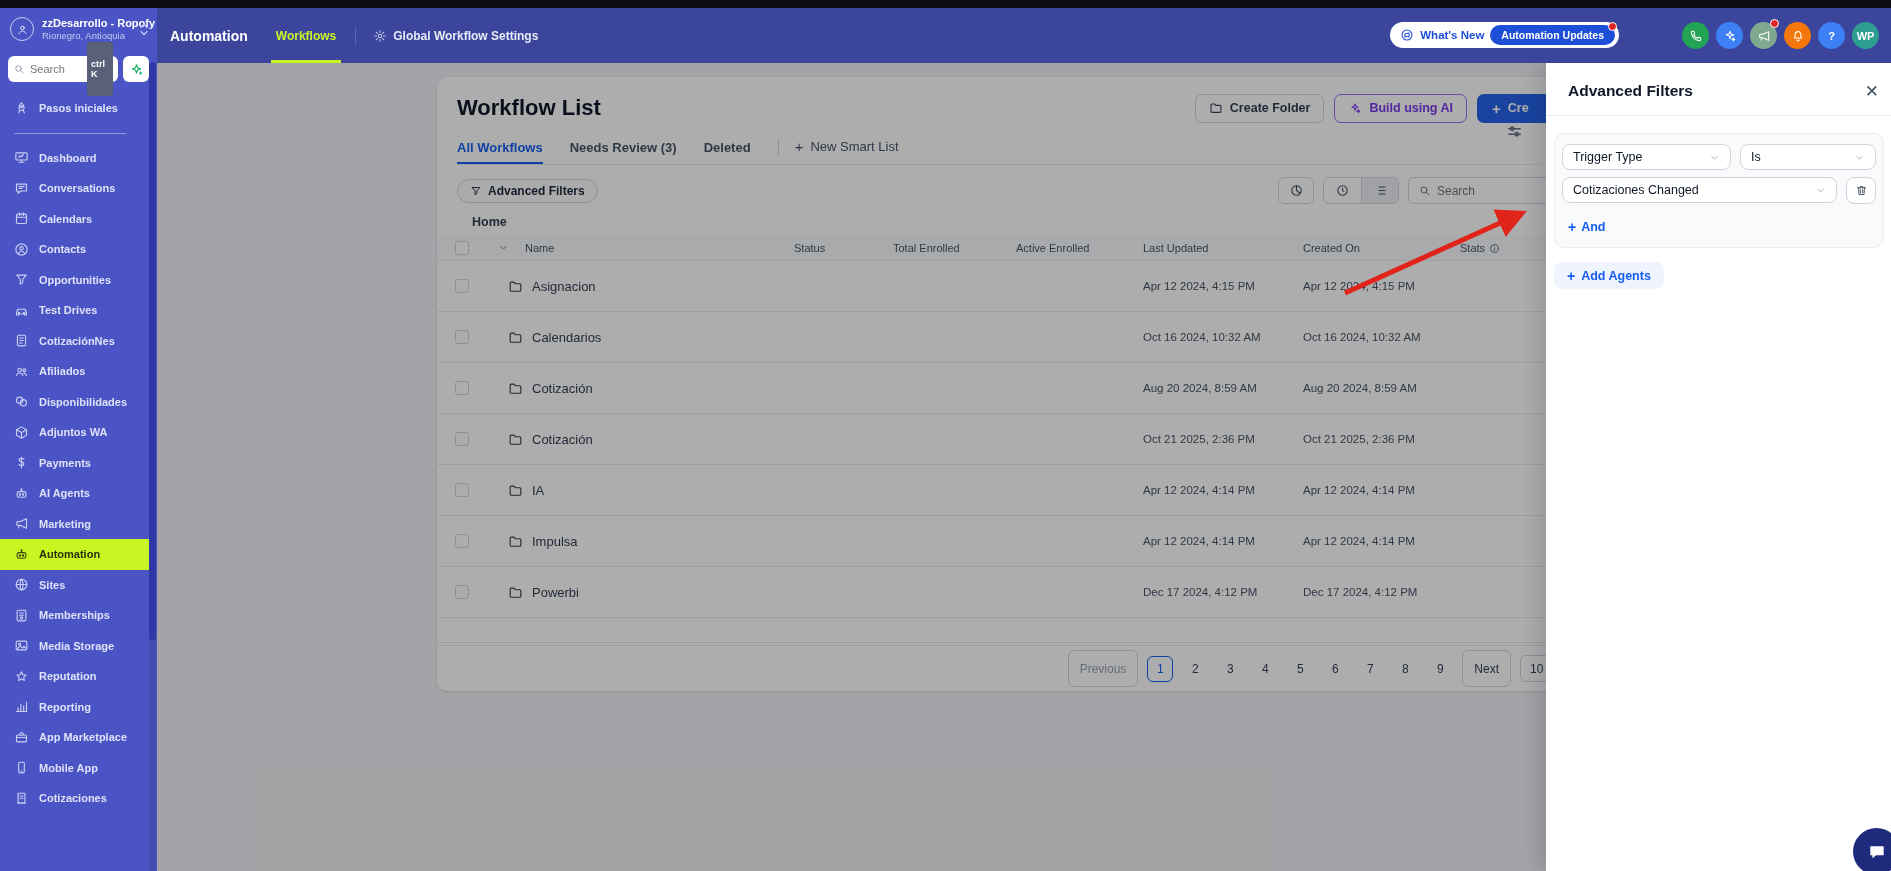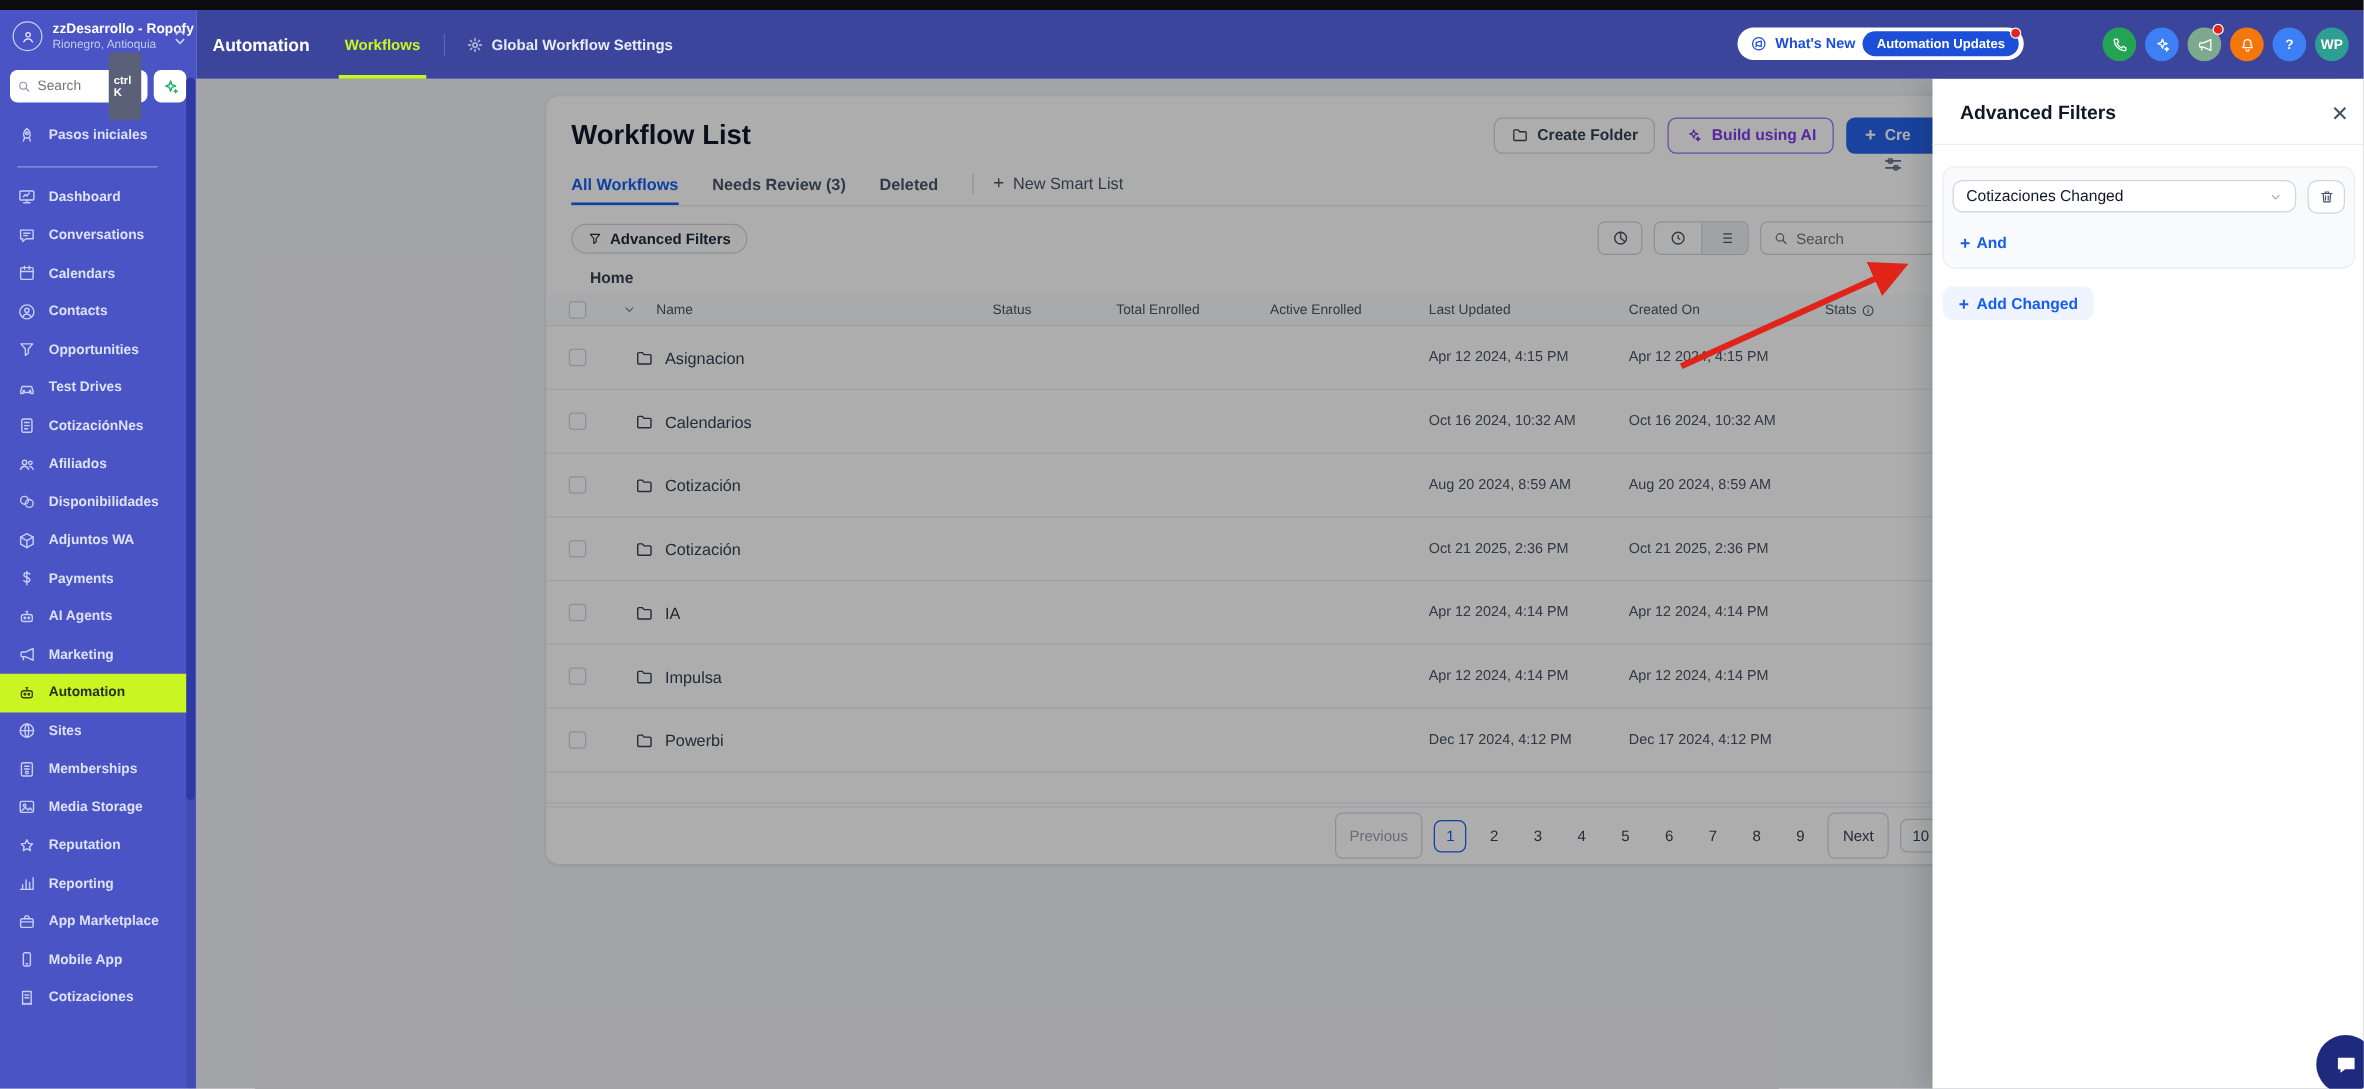--- a/index.html
+++ b/index.html
@@ -745,20 +745,38 @@
 </main>
 
 <aside class="filters-panel">
   <div class="fp-head">
     <span class="fp-title">Advanced Filters</span>
     <span class="fp-close">✕</span>
   </div>
   <div class="fp-divider"></div>
   <div class="filter-card">
     <div class="fc-row">
+      <span class="select w-field">
+        <span>Trigger Type</span>
+        <span class="chevd ic">
+            <svg viewBox="0 0 24 24" fill="none" stroke="currentColor" stroke-width="2">
+              <path d="M6 9.5l6 6 6-6"></path>
+            </svg>
+          </span>
+      </span>
+      <span class="select w-op">
+        <span>Is</span>
+        <span class="chevd ic">
+            <svg viewBox="0 0 24 24" fill="none" stroke="currentColor" stroke-width="2">
+              <path d="M6 9.5l6 6 6-6"></path>
+            </svg>
+          </span>
+      </span>
+    </div>
+    <div class="fc-row">
       <span class="select w-val">
         <span>Cotizaciones Changed</span>
         <span class="chevd ic">
             <svg viewBox="0 0 24 24" fill="none" stroke="currentColor" stroke-width="2">
               <path d="M6 9.5l6 6 6-6"></path>
             </svg>
           </span>
       </span>
       <span class="trash-btn ic">
           <svg viewBox="0 0 24 24" fill="none" stroke="currentColor" stroke-width="1.8">
@@ -766,21 +784,21 @@
           </svg>
         </span>
     </div>
     <span class="and-link">
       <span class="plus-g">+</span>
       <span>And</span>
     </span>
   </div>
   <span class="add-filter">
     <span class="plus-g">+</span>
-    <span>Add Changed</span>
+    <span>Add Agents</span>
   </span>
 </aside>
 
 <svg class="arrow-svg" width="1891" height="871">
   <defs>
     <marker id="ah" markerWidth="6" markerHeight="6" refX="4.5" refY="3" orient="auto">
       <path d="M0 0L6 3L0 6z" fill="#E02419"></path>
     </marker>
   </defs>
   <line x1="1345" y1="293" x2="1520" y2="214" stroke="#E02419" stroke-width="5" marker-end="url(#ah)"></line>

